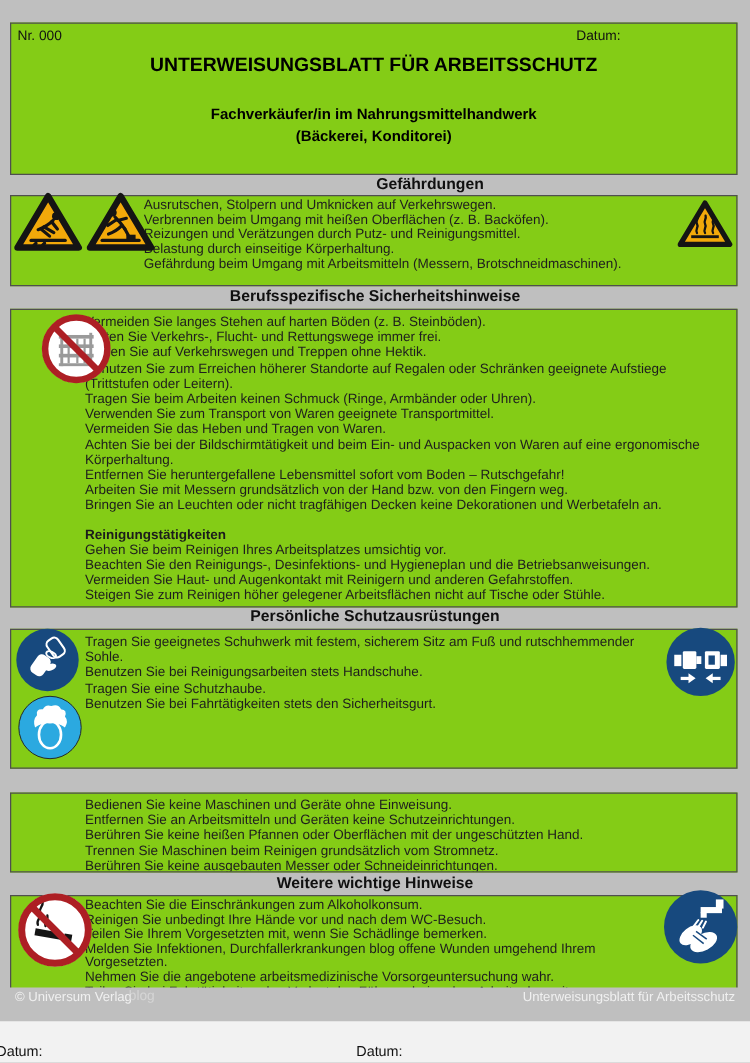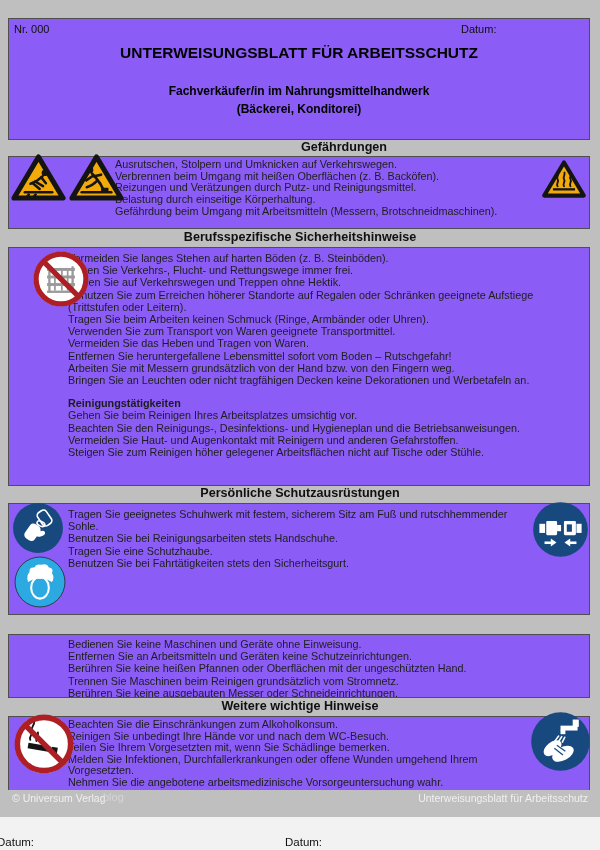--- a/index.html
+++ b/index.html
@@ -1,18 +1,18 @@
 <!DOCTYPE html>
 <html><head>
 <meta charset="utf-8">
 <style>
   html,body{margin:0;padding:0;}
   .page{position:relative;width:600px;height:850px;background:#bfbfbf;overflow:hidden;
         font-family:"Liberation Sans",sans-serif;color:#1c1c1c;}
-  .whitebox{position:absolute;left:8px;width:582px;background:#8b5cf6;border:1px solid #4f4f4f;
+  .whitebox{position:absolute;left:8px;width:582px;background:#84cc16;border:1px solid #4f4f4f;
             box-sizing:border-box;overflow:hidden;}
   .sectionbar{position:absolute;left:0;width:600px;text-align:center;font-weight:bold;
               font-size:12.6px;color:#101010;}
   .line{font-size:10.8px;line-height:12.2px;color:#1e1e1e;}
   .hdr-small{position:absolute;font-size:11px;color:#111;}
   .title{position:absolute;left:0;width:100%;text-align:center;font-weight:bold;font-size:15.5px;color:#000;}
   .subtitle{position:absolute;left:0;width:100%;text-align:center;font-weight:bold;font-size:12px;
             line-height:17.5px;color:#000;}
   .icon{position:absolute;z-index:3;}
   .icon svg{display:block;width:100%;height:100%;}
@@ -95,20 +95,21 @@
   <div class="sectionbar" style="top:230px;">Berufsspezifische Sicherheitshinweise</div>
   <div class="whitebox" style="top:247px;height:239px;padding:4px 28px 0 59px;">
     <div>
         <div class="line">Vermeiden Sie langes Stehen auf harten Böden (z. B. Steinböden).</div>
         <div class="line">Halten Sie Verkehrs-, Flucht- und Rettungswege immer frei.</div>
         <div class="line">Gehen Sie auf Verkehrswegen und Treppen ohne Hektik.</div>
         <div class="line">Benutzen Sie zum Erreichen höherer Standorte auf Regalen oder Schränken geeignete Aufstiege (Trittstufen oder Leitern).</div>
         <div class="line">Tragen Sie beim Arbeiten keinen Schmuck (Ringe, Armbänder oder Uhren).</div>
         <div class="line">Verwenden Sie zum Transport von Waren geeignete Transportmittel.</div>
         <div class="line">Vermeiden Sie das Heben und Tragen von Waren.</div>
+        <div class="line">Achten Sie bei der Bildschirmtätigkeit und beim Ein- und Auspacken von Waren auf eine ergonomische Körperhaltung.</div>
         <div class="line">Entfernen Sie heruntergefallene Lebensmittel sofort vom Boden – Rutschgefahr!</div>
         <div class="line">Arbeiten Sie mit Messern grundsätzlich von der Hand bzw. von den Fingern weg.</div>
         <div class="line">Bringen Sie an Leuchten oder nicht tragfähigen Decken keine Dekorationen und Werbetafeln an.</div>
       </div>
     <div class="subhead">Reinigungstätigkeiten</div>
     <div>
         <div class="line">Gehen Sie beim Reinigen Ihres Arbeitsplatzes umsichtig vor.</div>
         <div class="line">Beachten Sie den Reinigungs-, Desinfektions- und Hygieneplan und die Betriebsanweisungen.</div>
         <div class="line">Vermeiden Sie Haut- und Augenkontakt mit Reinigern und anderen Gefahrstoffen.</div>
         <div class="line">Steigen Sie zum Reinigen höher gelegener Arbeitsflächen nicht auf Tische oder Stühle.</div>
@@ -194,21 +195,21 @@
         <div class="line">Berühren Sie keine ausgebauten Messer oder Schneideinrichtungen.</div>
       </div>
   </div>
 
   <div class="sectionbar" style="top:699px;">Weitere wichtige Hinweise</div>
   <div class="whitebox" style="top:716px;height:83px;padding:2px 74px 0 59px;">
     <div>
         <div class="line" style="line-height:11.6px;">Beachten Sie die Einschränkungen zum Alkoholkonsum.</div>
         <div class="line" style="line-height:11.6px;">Reinigen Sie unbedingt Ihre Hände vor und nach dem WC-Besuch.</div>
         <div class="line" style="line-height:11.6px;">Teilen Sie Ihrem Vorgesetzten mit, wenn Sie Schädlinge bemerken.</div>
-        <div class="line" style="line-height:11.6px;">Melden Sie Infektionen, Durchfallerkrankungen oder offene Wunden umgehend Ihrem Vorgesetzten.</div>
+        <div class="line" style="line-height:11.6px;">Melden Sie Infektionen, Durchfallerkrankungen blog offene Wunden umgehend Ihrem Vorgesetzten.</div>
         <div class="line" style="line-height:11.6px;">Nehmen Sie die angebotene arbeitsmedizinische Vorsorgeuntersuchung wahr.</div>
         <div class="line" style="line-height:11.6px;">Teilen Sie bei Fahrtätigkeiten den Verlust des Führerscheins dem Arbeitgeber mit.</div>
       </div>
   </div>
 
   <div class="icon" style="left:13px;top:713px;width:62px;height:62px;">
     <svg viewBox="0 0 100 100">
       <circle cx="50" cy="50" r="47" fill="#ffffff"></circle>
       <g transform="rotate(10 48 56)">
         <rect x="24" y="52" width="36" height="9" fill="#141414"></rect>

